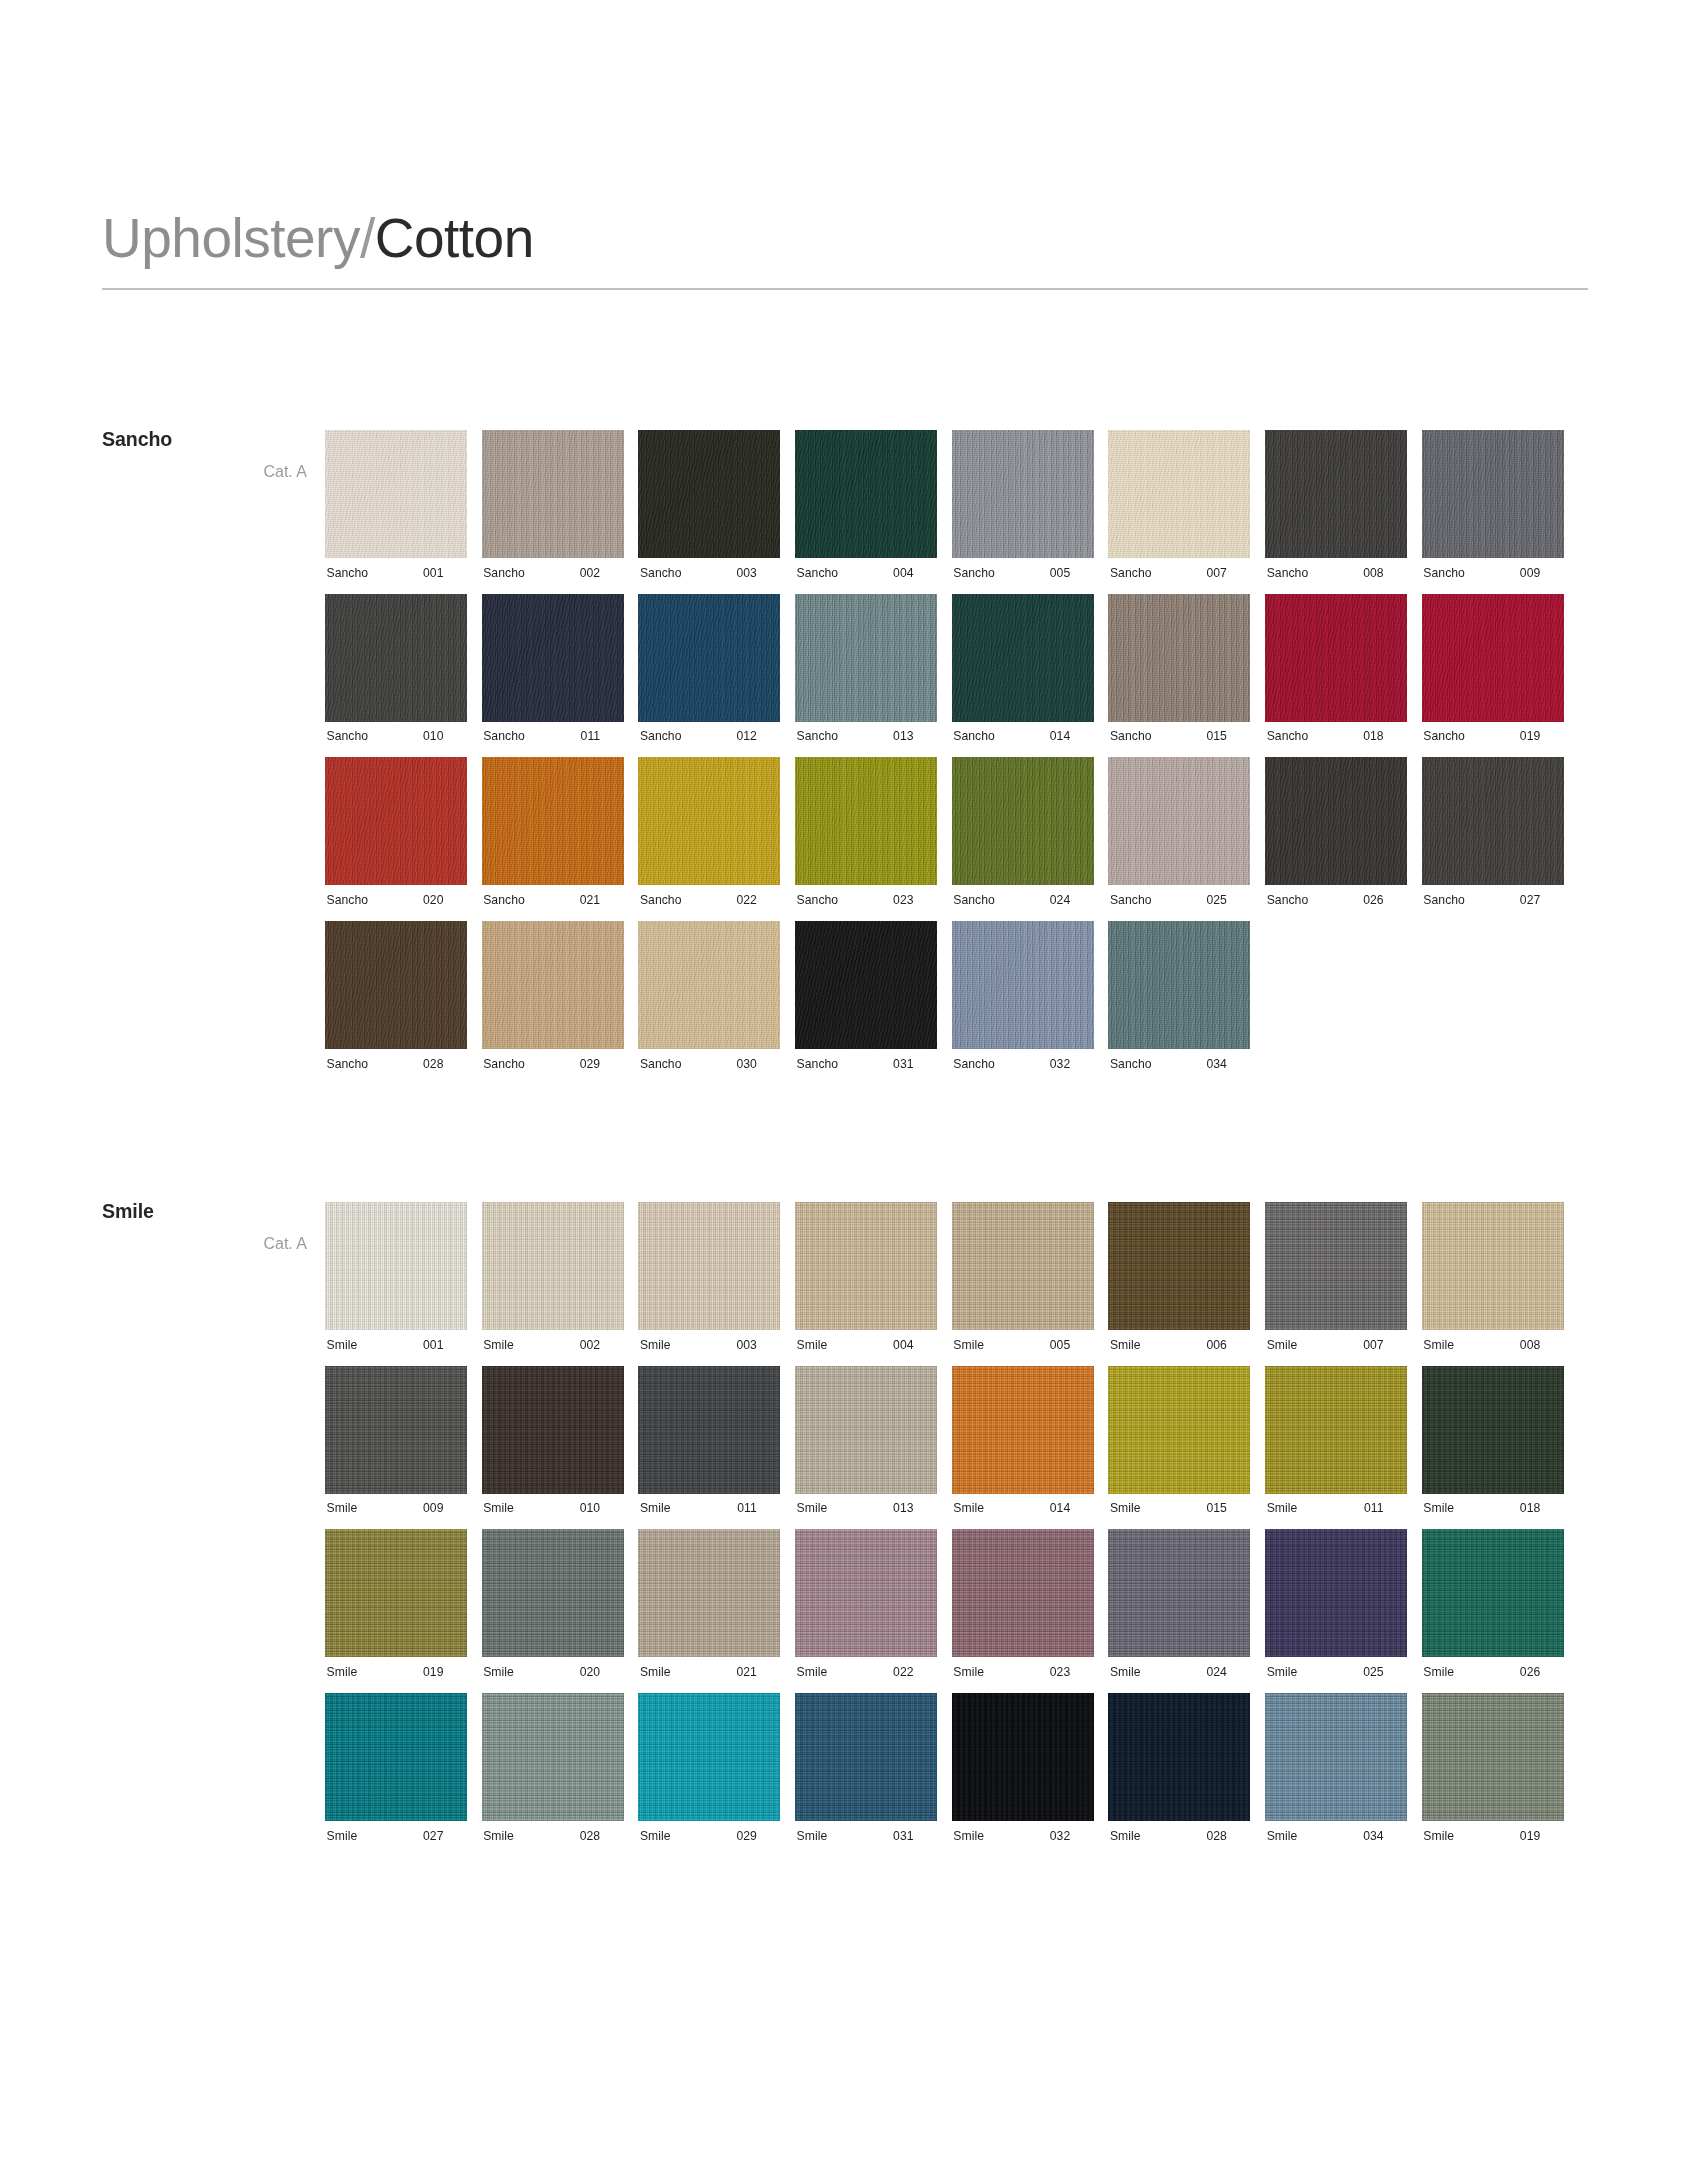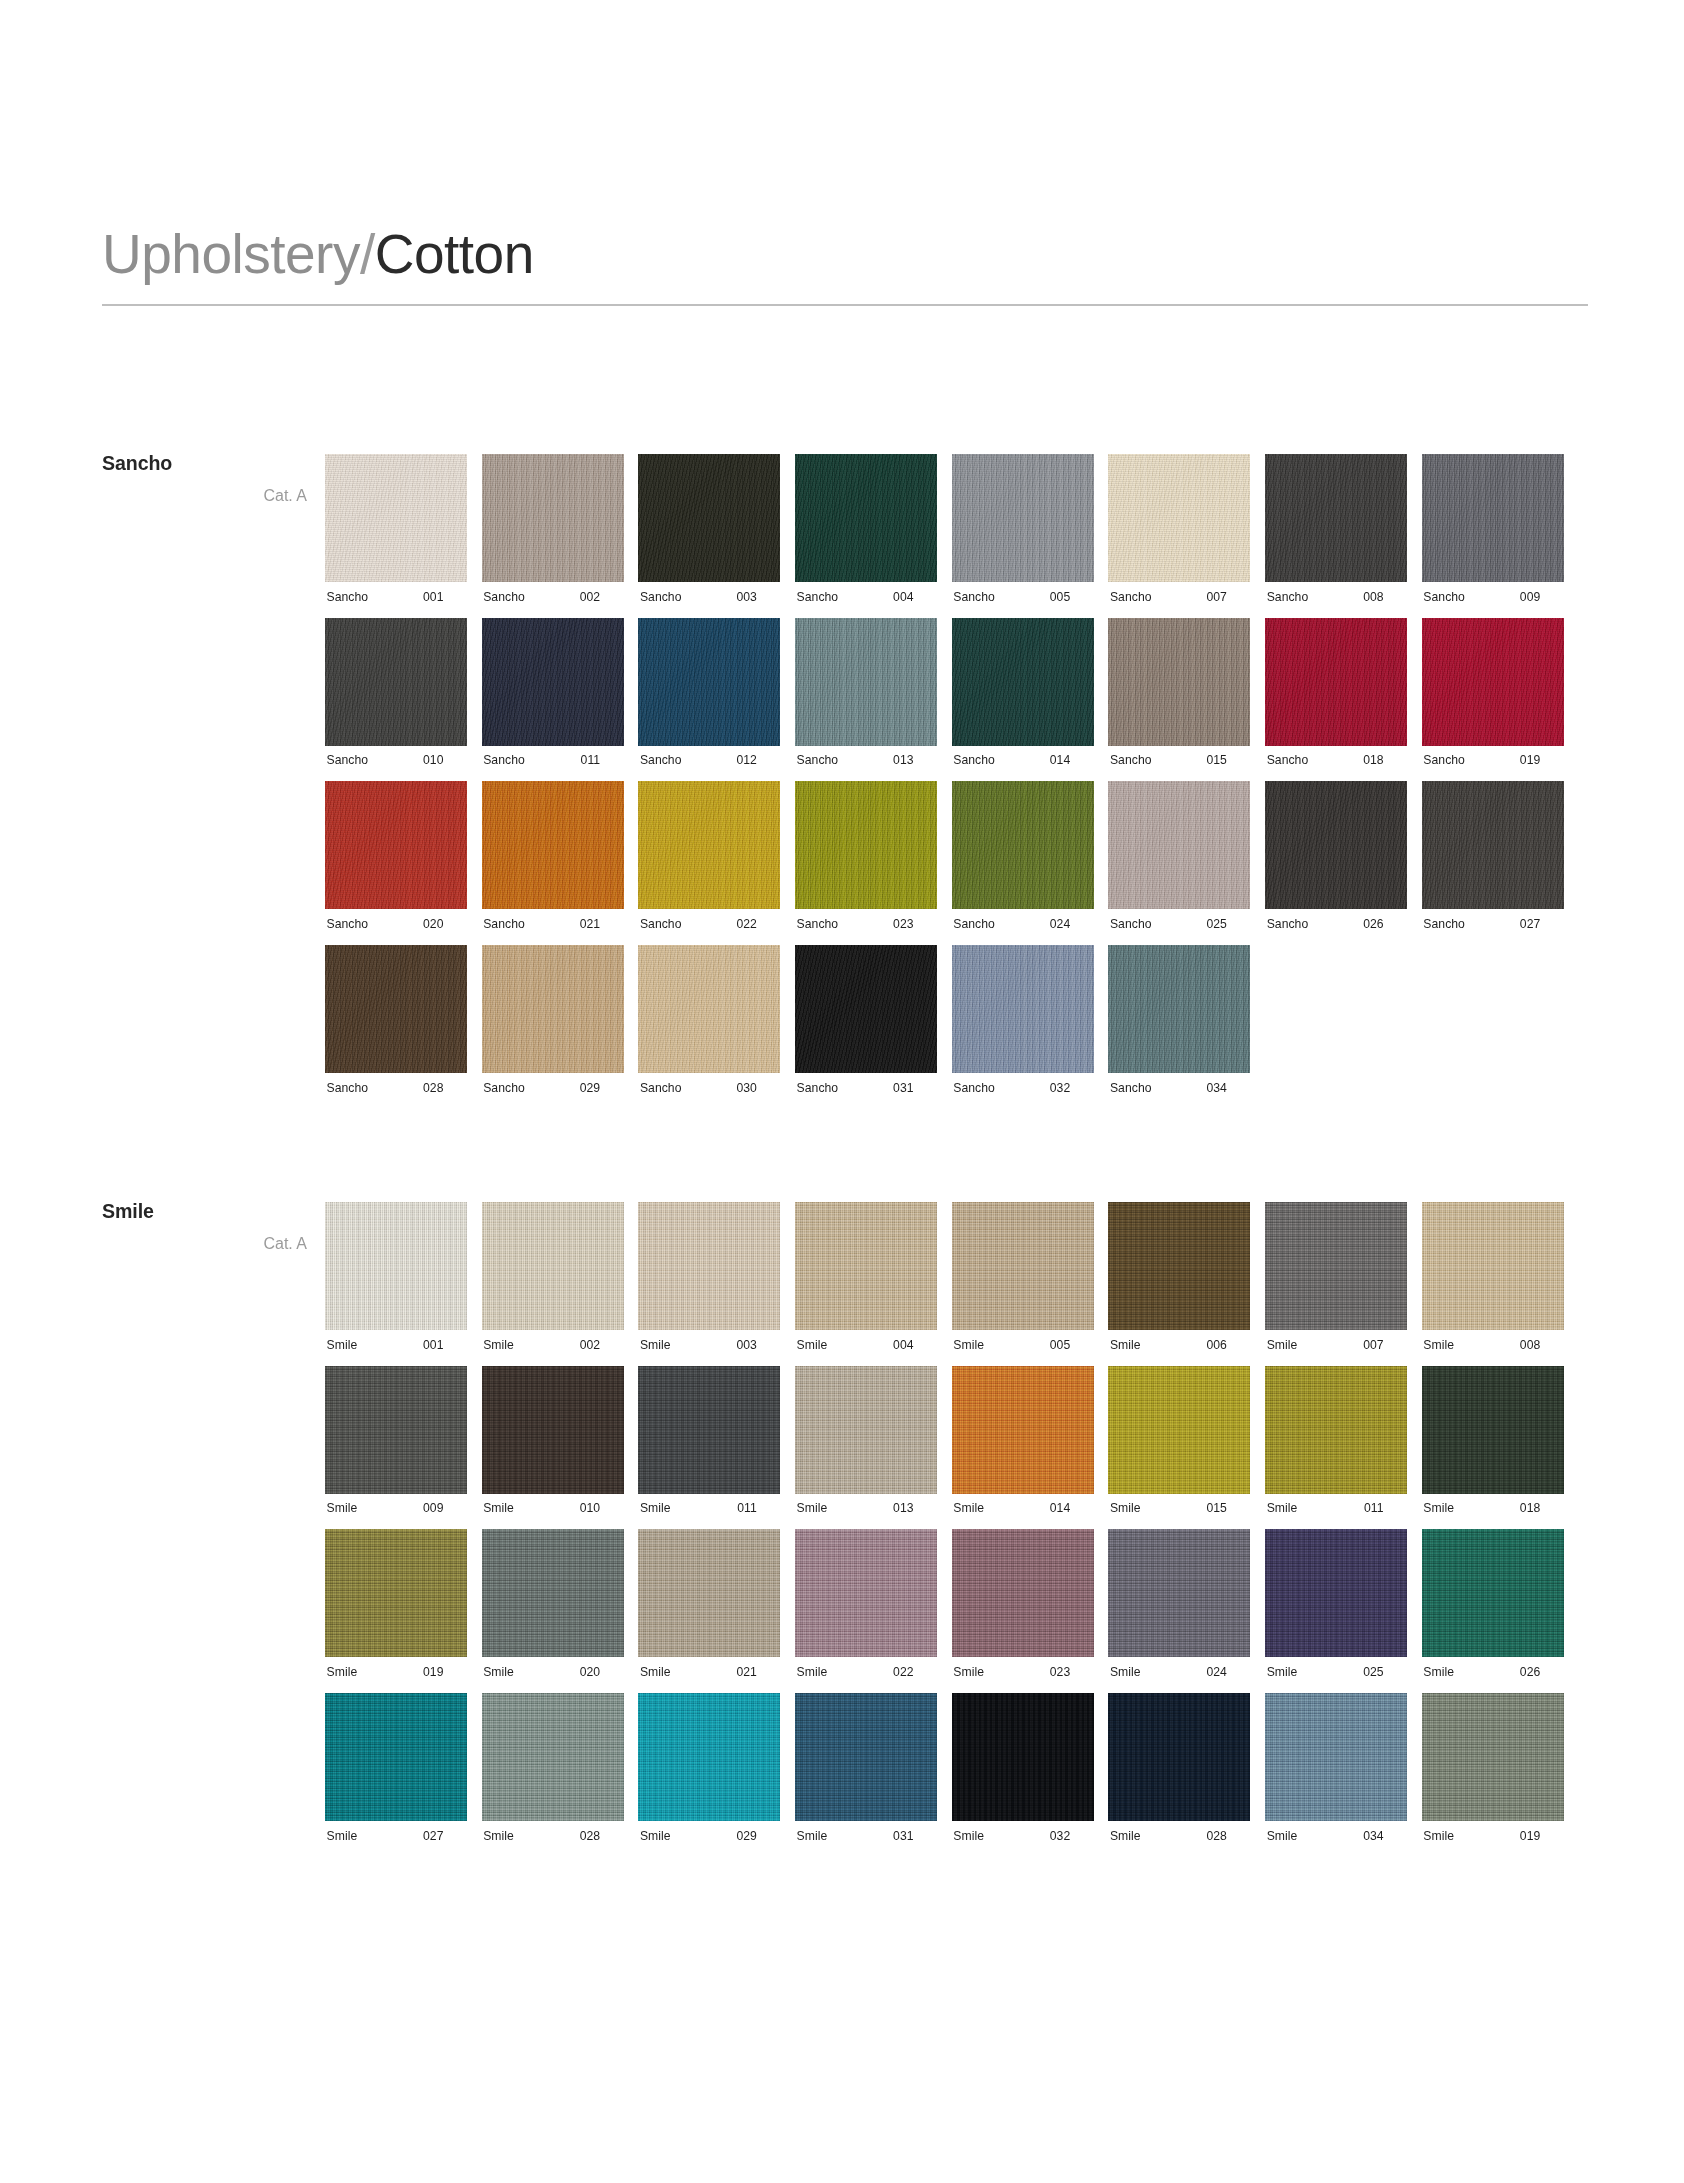--- a/index.html
+++ b/index.html
@@ -23,21 +23,20 @@
     left: 102px;
     top: 210px;
     width: 1486px;
   }
   .title {
     font-size: 55px;
     font-weight: 300;
     letter-spacing: -0.5px;
     line-height: 1.05;
     white-space: nowrap;
-    margin-top: 16px;
   }
   .title .t-light { color: #8e8e8e; }
   .title .t-slash  { color: #9a9a9a; font-weight: 300; }
   .title .t-dark  { color: #2b2b2b; }
   .title-rule {
     margin-top: 20.5px;
     height: 1.5px;
     background: #bfbfbf;
     width: 1486px;
   }
@@ -164,21 +163,21 @@
 <body>
 
 <div class="page-header">
   <div class="title">
     <span class="t-light">Upholstery</span><span class="t-slash">/</span><span class="t-dark">Cotton</span>
   </div>
   <div class="title-rule"></div>
 </div>
 
 <div id="sections-root">
-    <div class="section tex-sancho" style="top: 454px; height: 733px;">
+    <div class="section tex-sancho" style="top: 430px; height: 733px;">
       <div class="section-meta">
         <div class="section-name">Sancho</div>
         <div class="section-cat">Cat. A</div>
       </div>
       <div class="swatch-grid">
         <div class="swatch-row">
           <div class="swatch-cell">
             <div class="swatch-chip" style="background-color: rgb(230, 221, 211);"></div>
             <div class="swatch-label">
               <span class="sl-name">Sancho</span>

